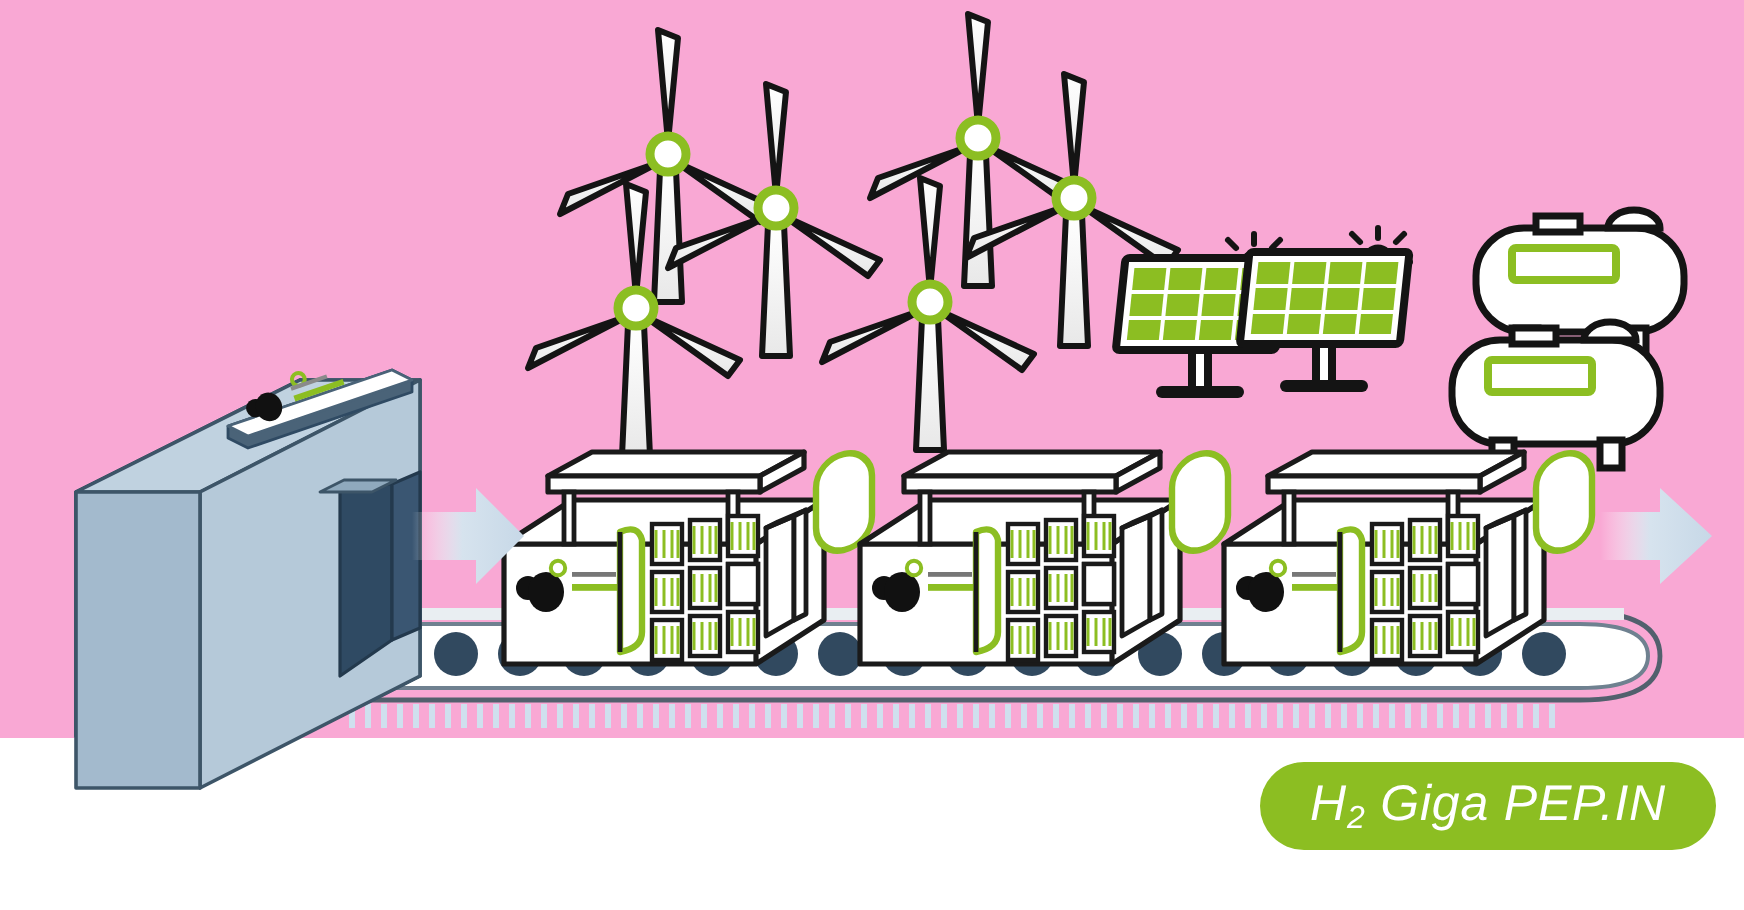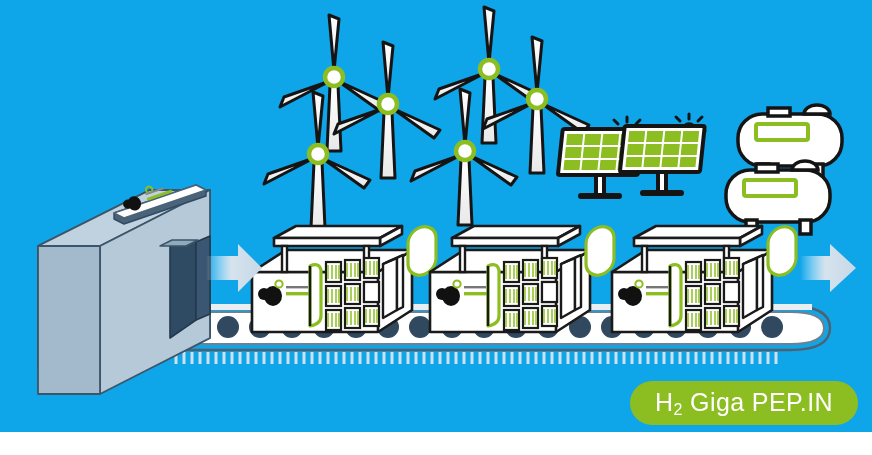--- a/index.html
+++ b/index.html
@@ -1,17 +1,17 @@
 <!DOCTYPE html>
 <html><head>
 <meta charset="utf-8">
 <style>
   html,body{margin:0;padding:0;background:#ffffff;}
   body{width:872px;height:455px;font-family:"Liberation Sans",sans-serif;overflow:hidden;}
-  #stage{position:relative;width:872px;height:432px;background:#0ea5e9;}
+  #stage{position:relative;width:872px;height:369px;background:#f9a8d4;font-style:italic;}
   #stage svg{position:absolute;left:0;top:0;}
   .badge{
     position:absolute;left:630px;top:381px;width:228px;height:44px;
     border-radius:22px;display:flex;align-items:center;justify-content:center;
     color:#ffffff;font-size:25px;letter-spacing:.4px;font-family:"Liberation Sans",sans-serif;
   }
   .badge .sub{font-size:16px;vertical-align:-4px;}
 </style>
 </head>
 <body>

